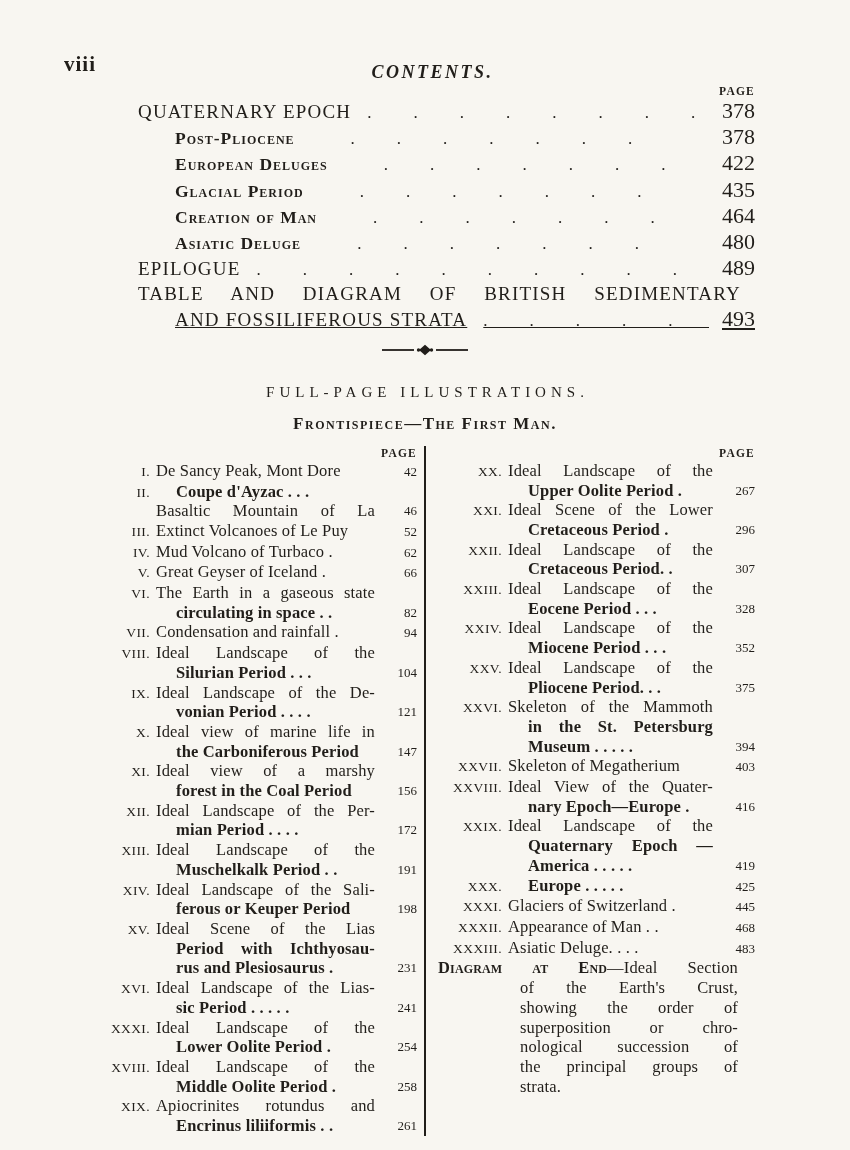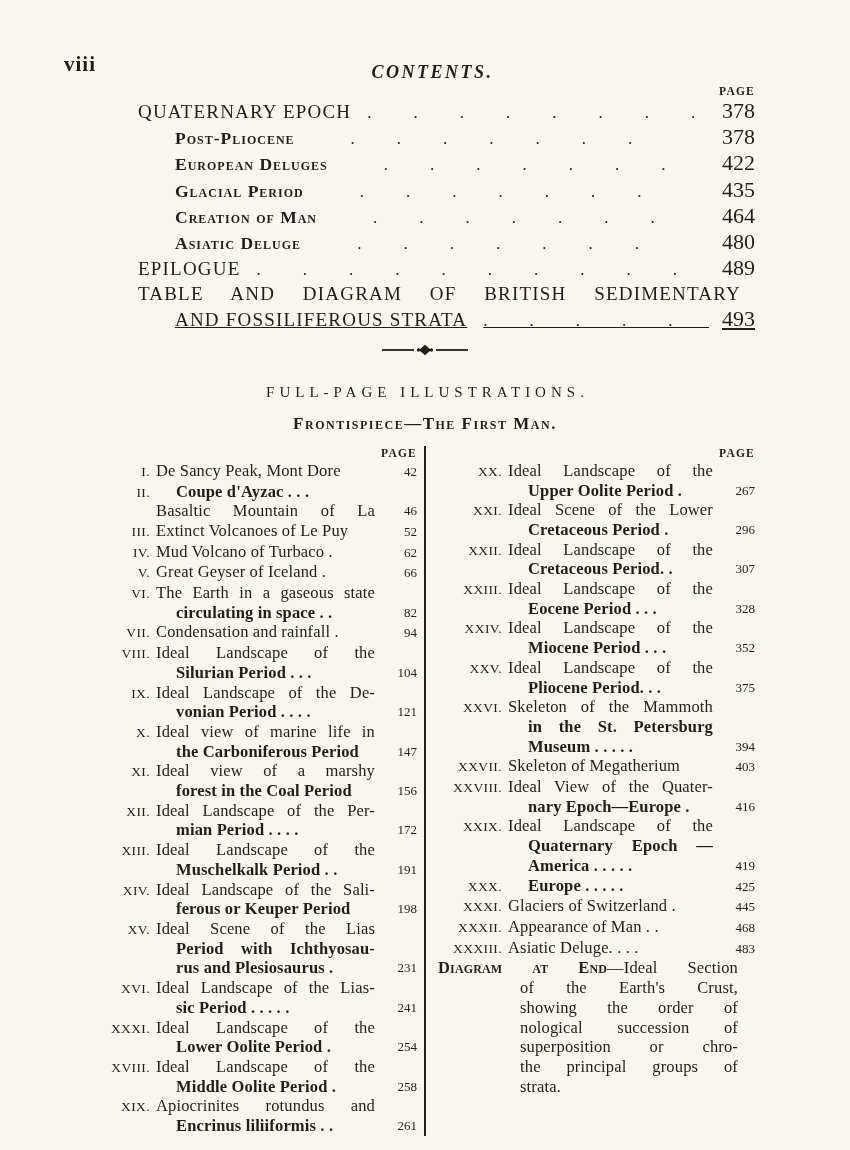--- a/index.html
+++ b/index.html
@@ -401,22 +401,22 @@
             <span class="ill-num">XXXIII.</span>
             <span class="ill-body">
               <div class="ill-line last">Asiatic Deluge. . . .</div>
             </span>
             <span class="ill-page">483</span>
           </div>
           <div class="ill-entry diagram">
             <div class="ill-line"><span class="sc">Diagram at End</span><span>—Ideal Section</span></div>
             <div class="ill-line dcont">of the Earth's Crust,</div>
             <div class="ill-line dcont">showing the order of</div>
+            <div class="ill-line dcont">superposition or chro-</div>
             <div class="ill-line dcont">nological succession of</div>
-            <div class="ill-line dcont">superposition or chro-</div>
             <div class="ill-line dcont">the principal groups of</div>
             <div class="ill-line dcont last">strata.</div>
           </div>
         </div>
     </div>
   </div>
 
 </div>
 
 </body></html>

